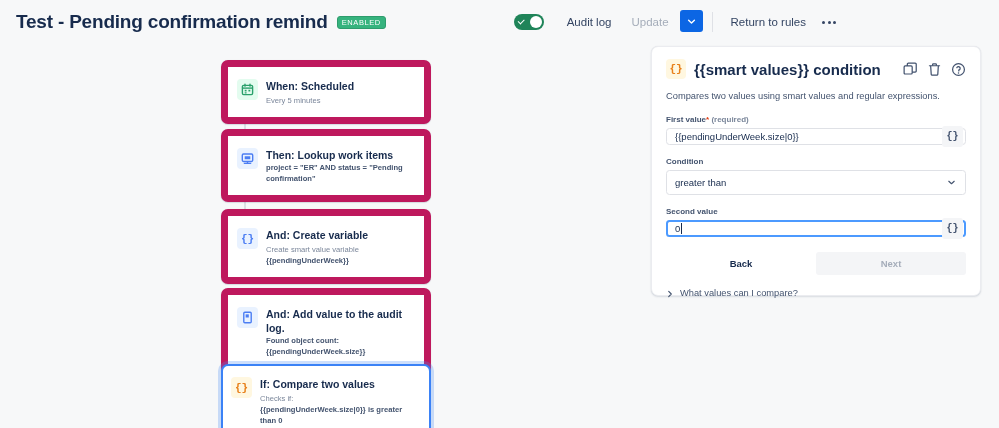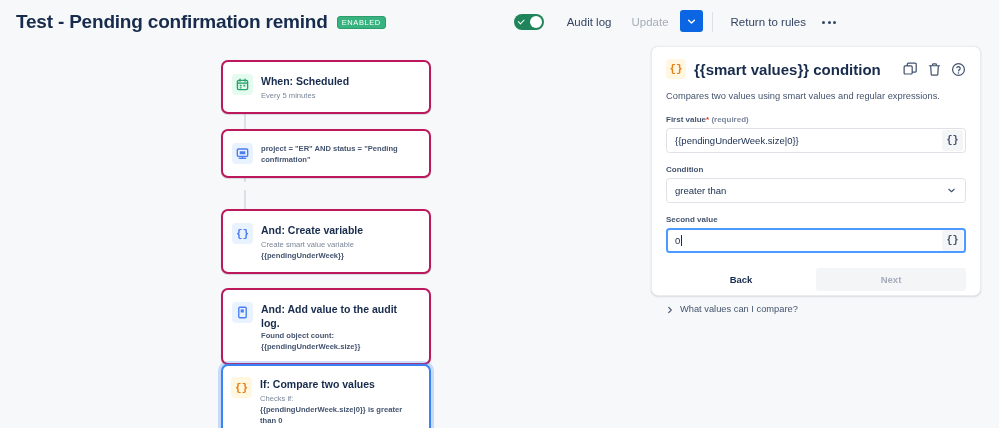--- a/index.html
+++ b/index.html
@@ -63,21 +63,21 @@
 
   
   .canvas { position: absolute; left: 0; top: 44px; width: 650px; height: 384px; }
   .connector {
     position: absolute; left: 244px; top: 0; width: 1.5px;
     background: #dcdfe4;
   }
   .card {
     position: absolute; left: 221px; width: 210px;
     background: #fff; border-radius: 7px;
-    border: 2px solid #be185d;
+    border: 7px solid #be185d;
     box-shadow: 0 1px 1px rgba(9,30,66,.13), 0 0 1px rgba(9,30,66,.10);
     display: flex; align-items: flex-start; gap: 8px;
     padding: 11px 12px 11px 9px; cursor: pointer;
   }
   .card.selected {
     border: 2px solid #3b82f6;
     box-shadow: 0 0 0 3px rgba(76,141,246,.28);
     padding: 10px 11px 10px 8px;
   }
   .ic {
@@ -110,21 +110,21 @@
   }
   .p-ic span { font-family: "Liberation Mono", monospace; font-size: 11px; font-weight: 700; color: #e8801a; }
   .p-title { font-size: 15px; font-weight: 700; color: #172b4d; }
   .p-actions { margin-left: auto; display: flex; align-items: center; gap: 9px; }
   .p-actions svg { display: block; cursor: pointer; }
   .p-desc { font-size: 9.3px; color: #44546f; margin-top: 11px; line-height: 1.4; }
   .f-label { font-size: 8px; font-weight: 700; color: #44546f; margin-top: 12px; margin-bottom: 4px; }
   .req { color: #de350b; }
   .f-opt { color: #7a869a; font-weight: 600; }
   .field {
-    height: 25px; border: 1px solid #dfe1e6; border-radius: 3.5px;
+    height: 17px; border: 1px solid #dfe1e6; border-radius: 3.5px;
     background: #fff; display: flex; align-items: center;
     padding: 0 2px 0 8px; cursor: text;
   }
   .field.focused { border: 2px solid #4c9aff; padding: 0 1px 0 7px; }
   .f-val { font-size: 9.5px; color: #172b4d; flex: 1; white-space: nowrap; overflow: hidden; }
   .caret {
     display: inline-block; width: 1px; height: 11px; background: #172b4d;
     vertical-align: -2px; margin-left: 0.5px;
   }
   .sv-btn {
@@ -212,20 +212,21 @@
   <div class="card" style="top:85px;">
     <div class="ic ic-blue">
       <svg width="13" height="13" viewBox="0 0 14 14">
         <rect x="1.4" y="2.2" width="11.2" height="8" rx="1.2" fill="none" stroke="#4c7ef3" stroke-width="1.5"></rect>
         <path d="M3.6 12.2 H10.4" stroke="#4c7ef3" stroke-width="1.5" stroke-linecap="round"></path>
         <path d="M7 10.2 V12.2" stroke="#4c7ef3" stroke-width="1.5"></path>
         <rect x="4" y="4.6" width="6" height="3.2" fill="#4c7ef3"></rect>
       </svg>
     </div>
     <div class="c-body">
+      <div class="c-title">Then: Lookup work items</div>
       <div class="c-strong">project = "ER" AND status = "Pending confirmation"</div>
     </div>
   </div>
 
   <div class="card" style="top:165px;">
     <div class="ic ic-blue">
       <span class="ic-txt">{}</span>
     </div>
     <div class="c-body">
       <div class="c-title">And: Create variable</div>

